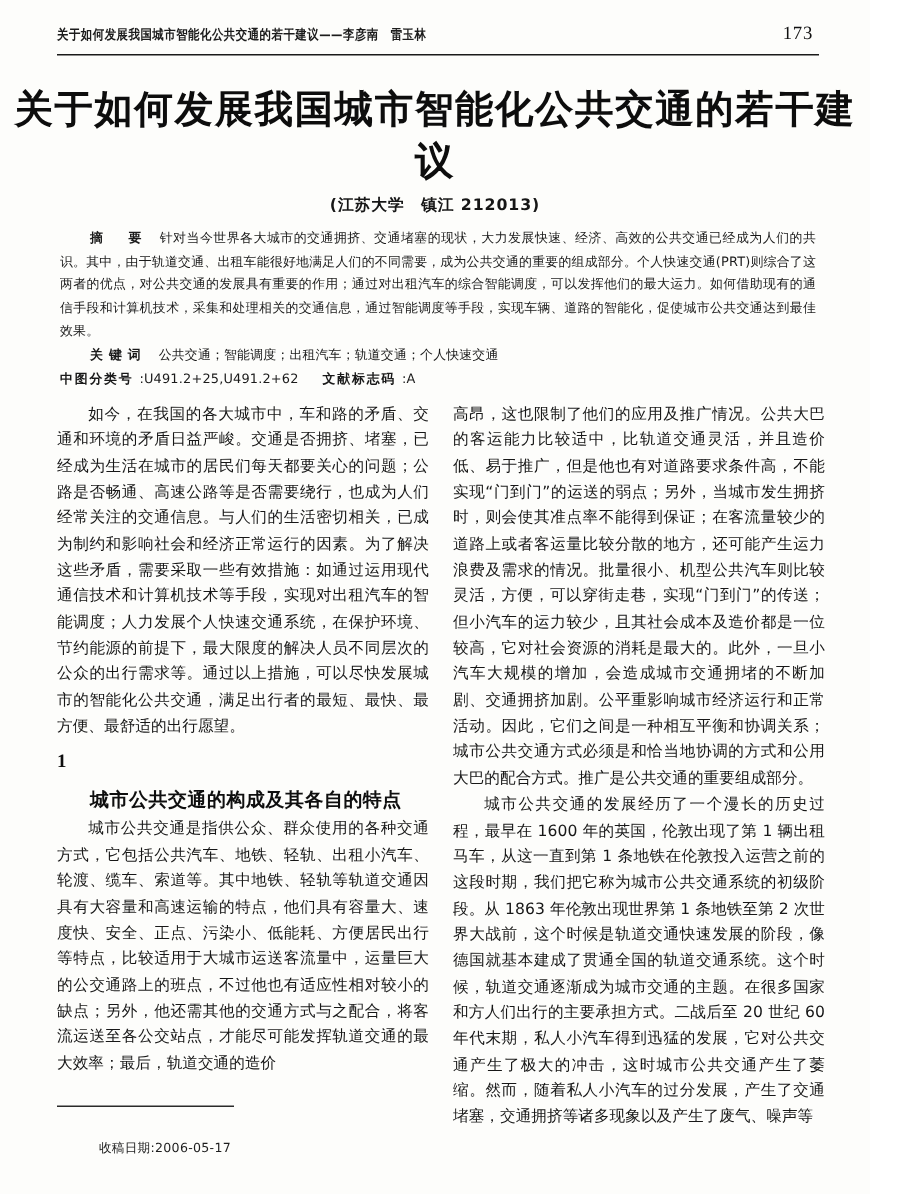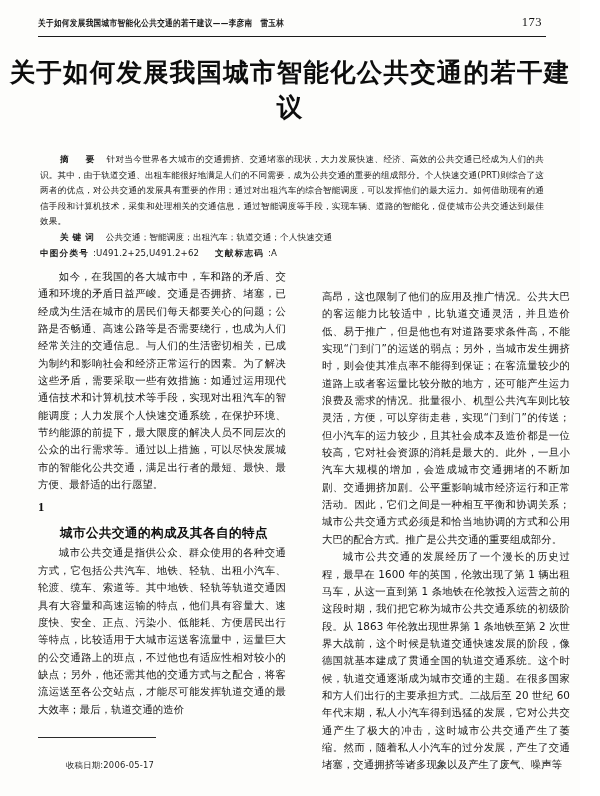--- a/index.html
+++ b/index.html
@@ -149,21 +149,21 @@
     top: 0;
     width: 248px;
     font-size: 10.4px;
     line-height: 17.35px;
     color: #171717;
     text-align: justify;
     letter-spacing: 0.05px;
     filter: blur(0.22px);
   }
   .col-left  { left: 0; }
-  .col-right { left: 284px; margin-top: 20px; }
+  .col-right { left: 264px; }
   .col p {
     margin: 0;
     text-indent: 2em;
   }
   .col p.noindent { text-indent: 0; }
 
   .sec-heading {
     margin: 4px 0 1px 0;
     font-size: 12.6px;
     font-weight: bold;
@@ -207,20 +207,21 @@
 
   <div class="runhead">
     <div class="runhead-text">关于如何发展我国城市智能化公共交通的若干建议——李彦南　雷玉林</div>
     <div class="runhead-page">173</div>
   </div>
   <div class="rule-top"></div>
 
   <div class="title">关于如何发展我国城市智能化公共交通的若干建议</div>
 
 
+  <div class="affiliation">(江苏大学　镇江 212013)</div>
 
   <div class="abstract-block">
     <p class="abstract-para">
       <span class="lbl-wide">摘　要</span><span>针对当今世界各大城市的交通拥挤、交通堵塞的现状，大力发展快速、经济、高效的公共交通已经成为人们的共识。其中，由于轨道交通、出租车能很好地满足人们的不同需要，成为公共交通的重要的组成部分。个人快速交通(PRT)则综合了这两者的优点，对公共交通的发展具有重要的作用；通过对出租汽车的综合智能调度，可以发挥他们的最大运力。如何借助现有的通信手段和计算机技术，采集和处理相关的交通信息，通过智能调度等手段，实现车辆、道路的智能化，促使城市公共交通达到最佳效果。</span>
     </p>
     <p class="kw-line">
       <span class="lbl-wide">关键词</span><span>公共交通；智能调度；出租汽车；轨道交通；个人快速交通</span>
     </p>
     <p class="cls-line">
       <span class="lbl">中图分类号</span><span>:</span><span>U491.2+25,U491.2+62</span><span class="sep"></span><span class="lbl">文献标志码</span><span>:</span><span>A</span>

